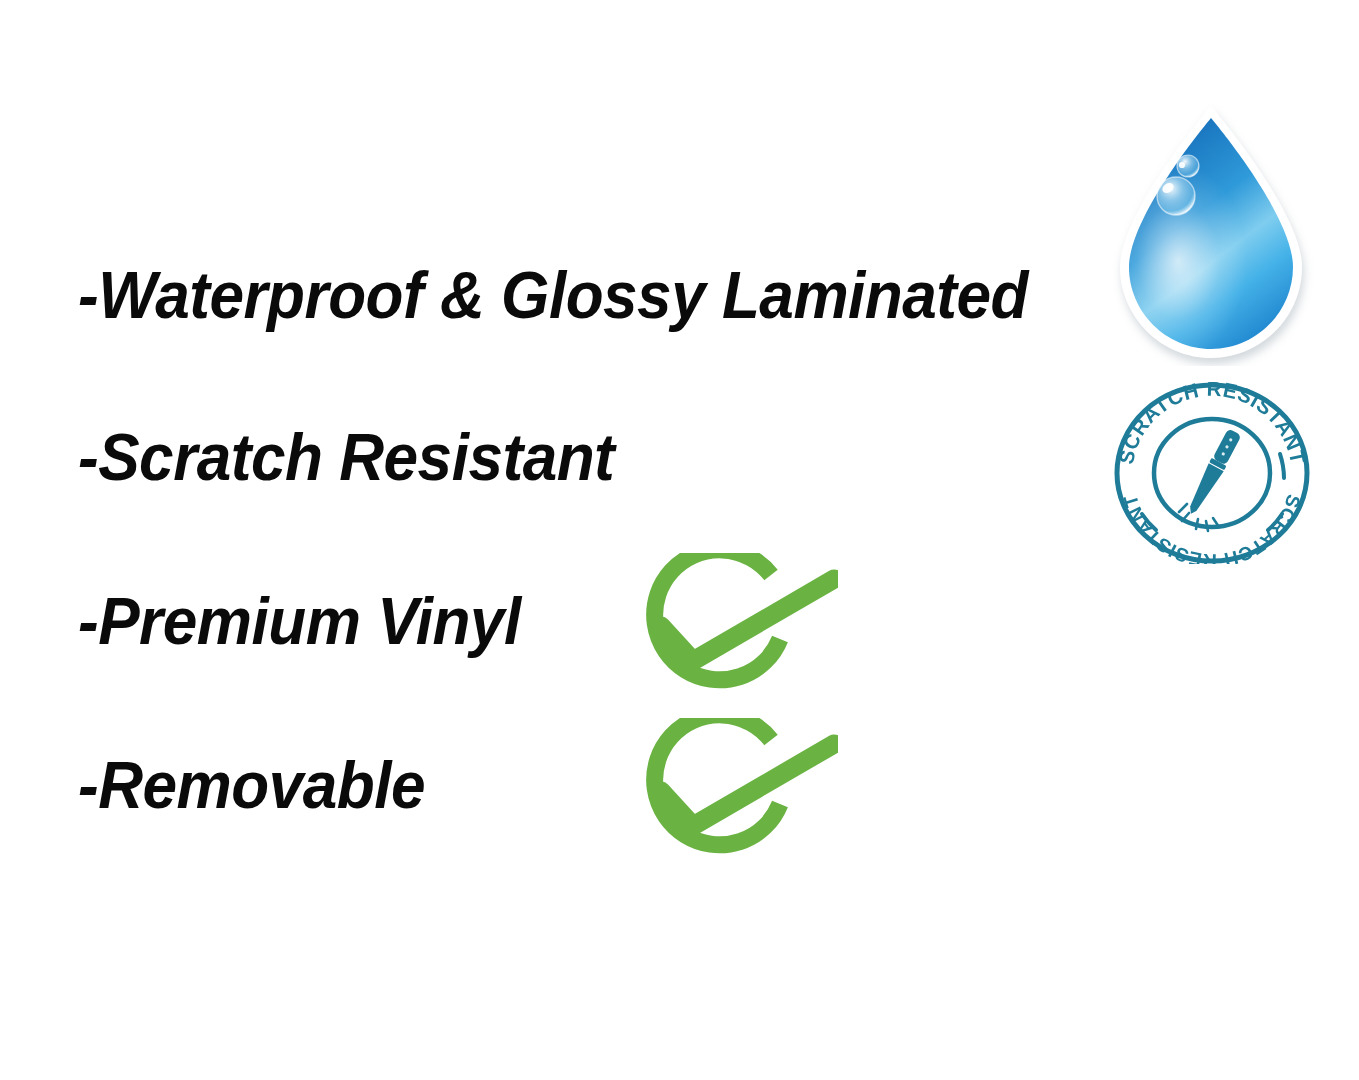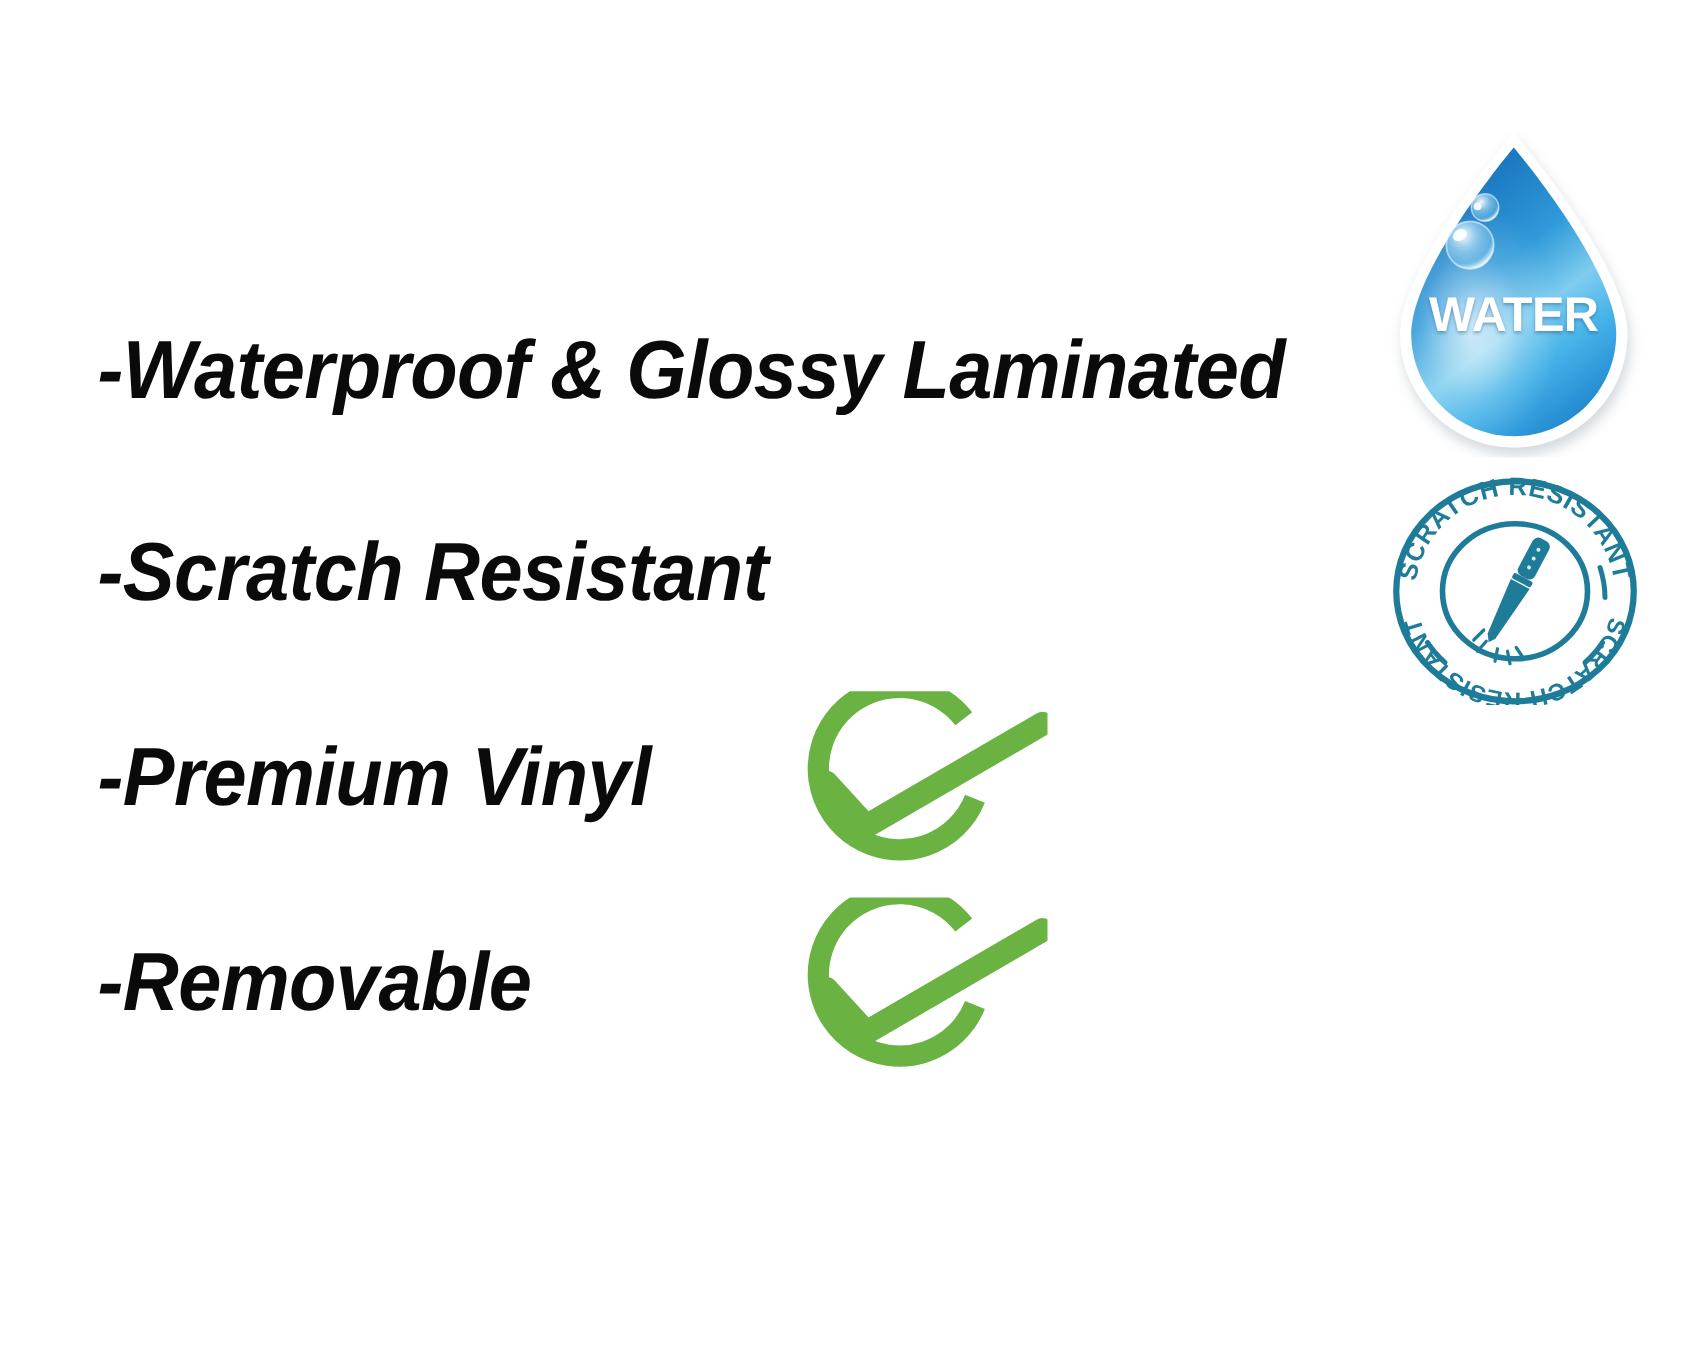--- a/index.html
+++ b/index.html
@@ -128,21 +128,20 @@
 
       <path d="M105 14 C105 14 187 111 187 163 C187 208 150 245 105 245 C60 245 23 208 23 163 C23 111 105 14 105 14 Z" fill="url(#dropSheen)"></path>
 
       <circle cx="82" cy="62" r="11" fill="url(#bubbleGrad)" stroke="#ffffff" stroke-opacity="0.55" stroke-width="1.2"></circle>
       <circle cx="76" cy="61" r="3.1" fill="#ffffff" fill-opacity="0.9"></circle>
 
       <circle cx="70" cy="92" r="19" fill="url(#bubbleGrad)" stroke="#ffffff" stroke-opacity="0.55" stroke-width="1.4"></circle>
       <ellipse cx="62" cy="84" rx="6" ry="4.4" fill="#ffffff" fill-opacity="0.92" transform="rotate(-32 62 84)"></ellipse>
     </svg>
 
-    <div id="drop-label-1" class="drop-label">WATER</div>
   </div>
 
   <div id="scratch-badge">
     <svg viewBox="0 0 200 182" xmlns="http://www.w3.org/2000/svg">
       <defs>
 
         <path id="arcTop" d="M 20 94 A 80 80 0 0 1 180 94" fill="none"></path>
         <path id="arcBottom" d="M 178 94 A 78 78 0 0 1 22 94" fill="none"></path>
       </defs>
 

